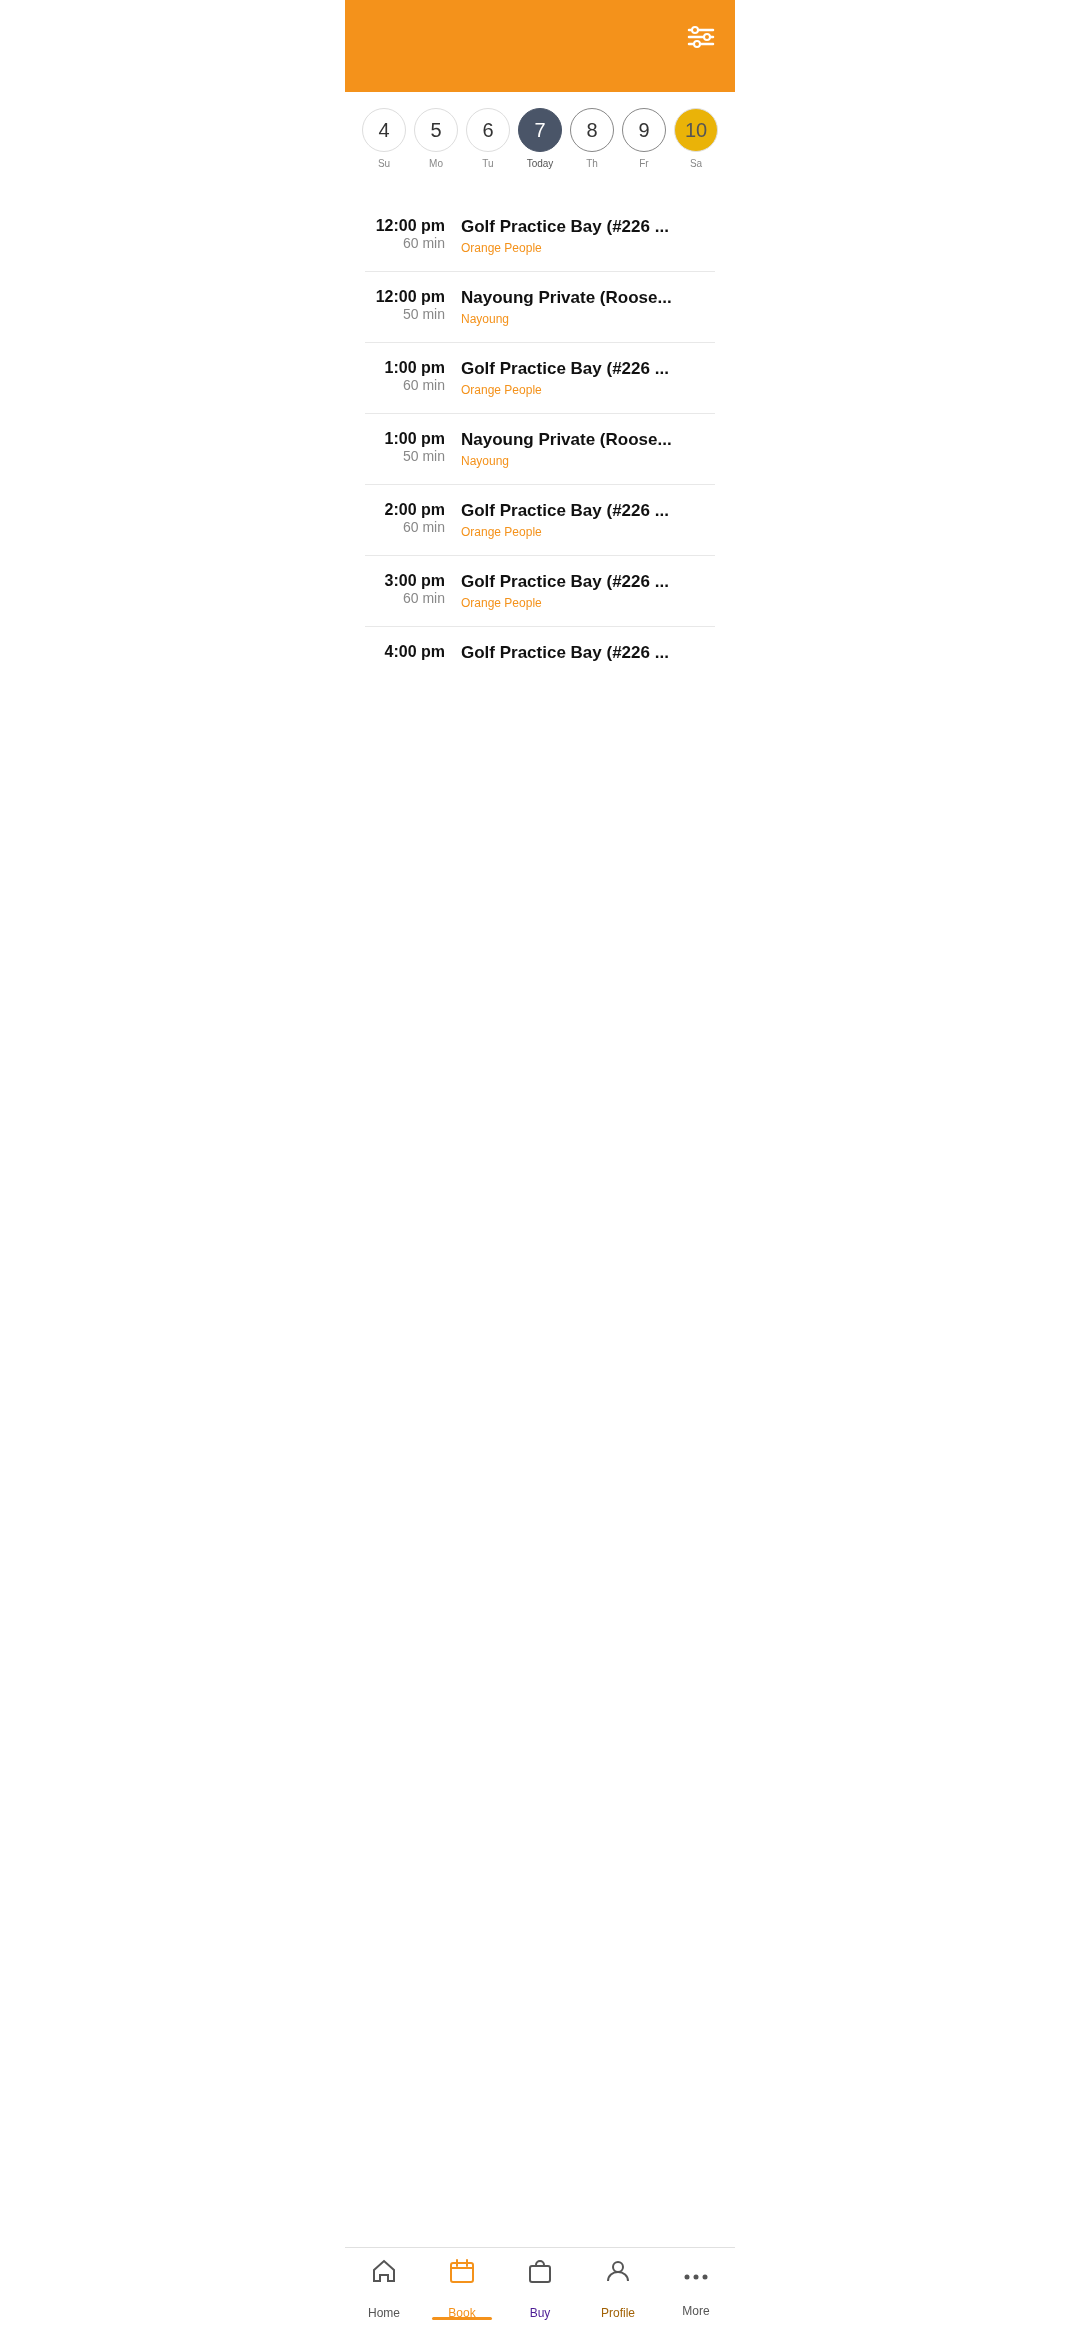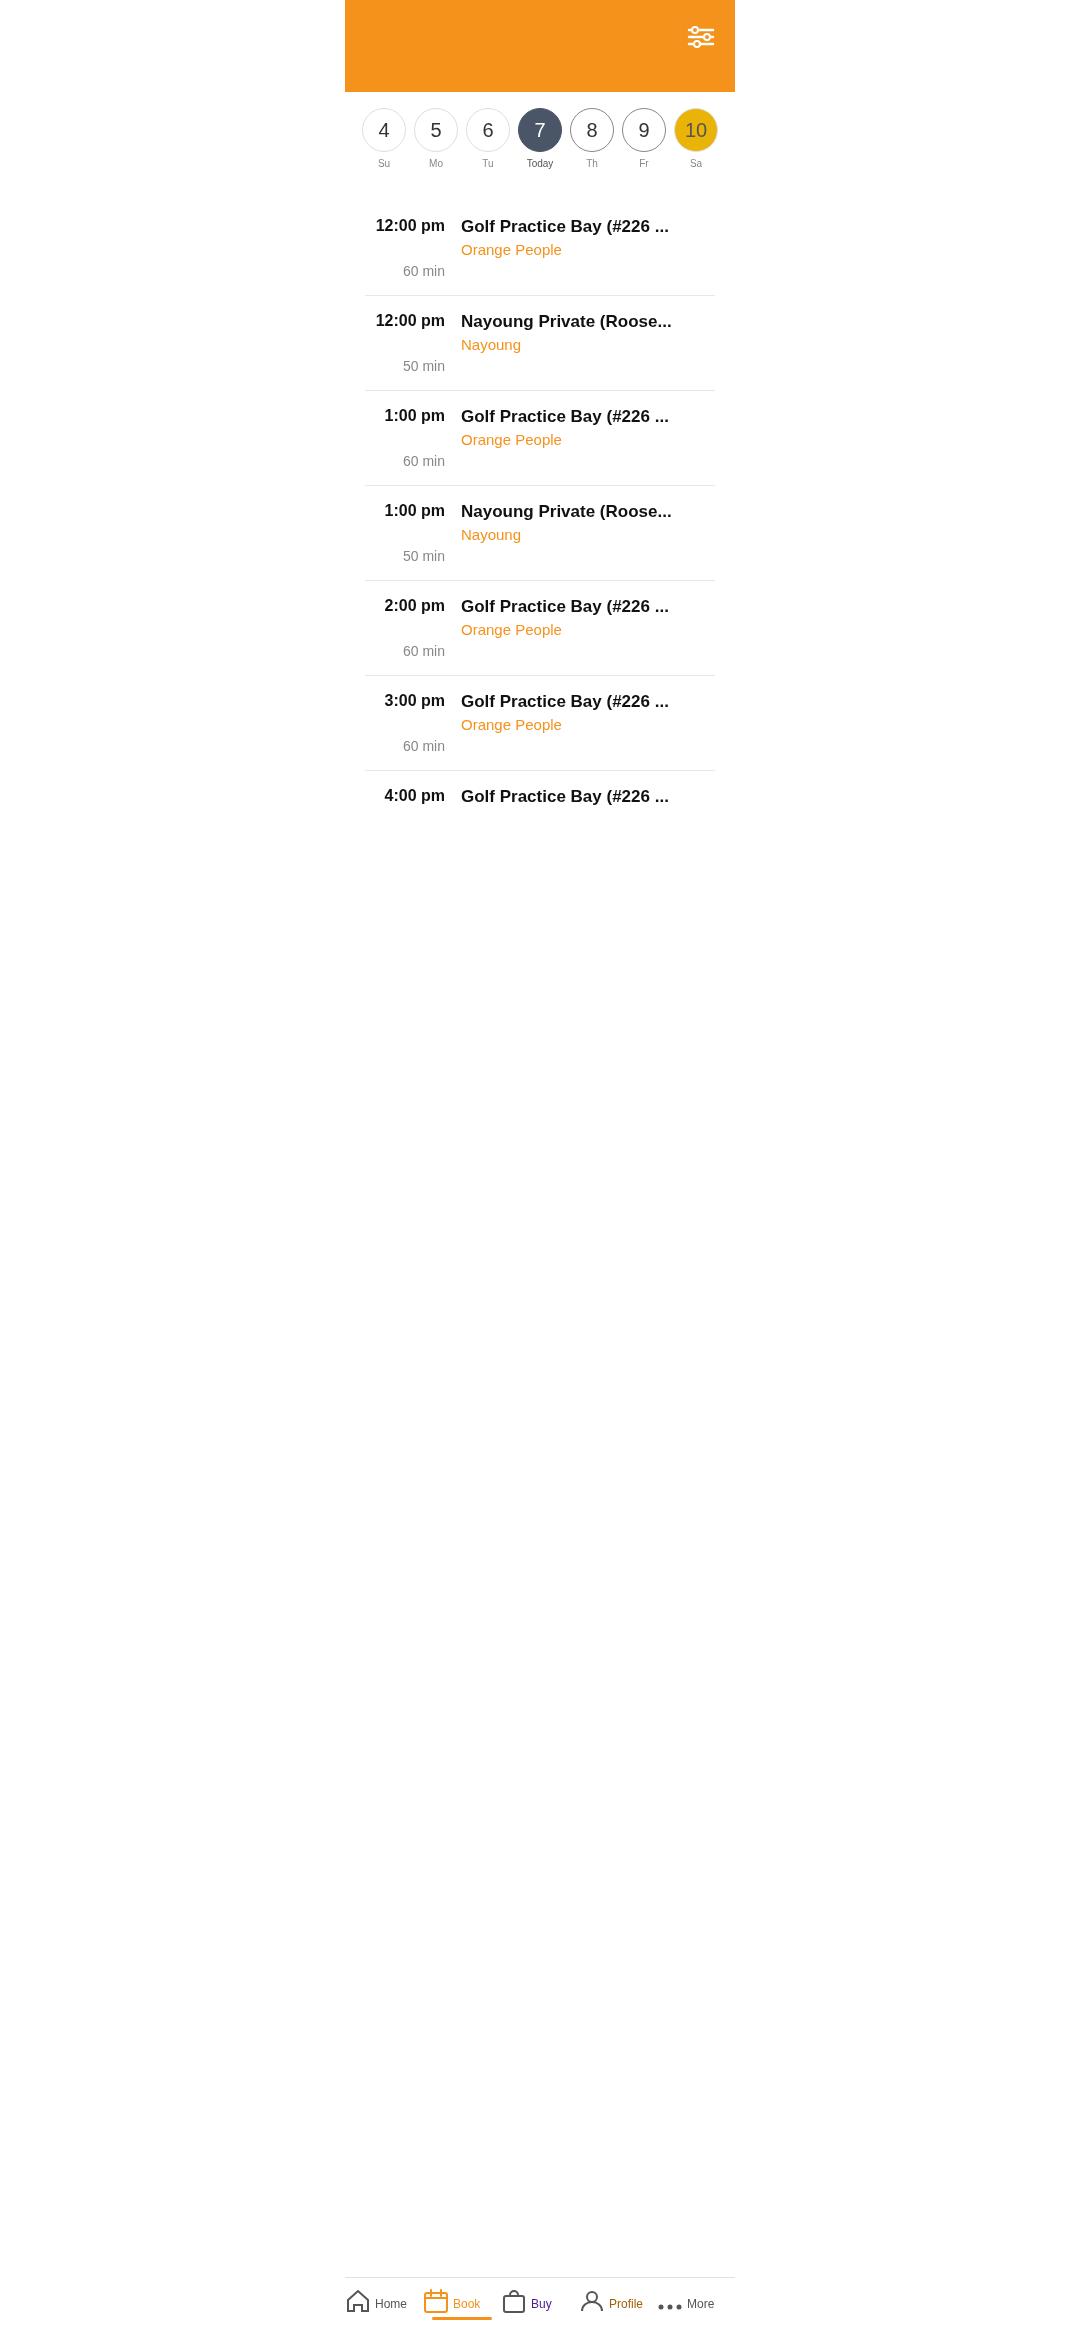--- a/index.html
+++ b/index.html
@@ -144,21 +144,20 @@
       cursor: pointer;
     }
     .schedule-item:last-child {
       border-bottom: none;
     }
     .time-col {
       min-width: 80px;
       display: flex;
       flex-direction: column;
       align-items: flex-end;
-      gap: 28px;
     }
     .time-main {
       font-size: 16px;
       font-weight: 600;
       color: #111;
     }
     .time-duration {
       font-size: 14px;
       color: #888;
     }
@@ -167,42 +166,43 @@
       display: flex;
       flex-direction: column;
       gap: 4px;
     }
     .item-title {
       font-size: 17px;
       font-weight: 700;
       color: #111;
     }
     .item-subtitle {
-      font-size: 15px;
+      font-size: 12px;
       color: #F4921B;
     }
 
     
     .bottom-nav {
       position: fixed;
       bottom: 0;
       left: 50%;
       transform: translateX(-50%);
       width: 390px;
       background: #fff;
       border-top: 1px solid #e0e0e0;
       display: flex;
       justify-content: space-around;
       align-items: center;
       padding: 10px 0 20px;
     }
     .nav-item {
       display: flex;
-      align-items: center;
-      gap: 4px;
+      flex-direction: column;
+      align-items: center;
+      gap: 16px;
       cursor: pointer;
       flex: 1;
     }
     .nav-icon {
       font-size: 24px;
       color: #555;
     }
     .nav-icon.active-nav {
       color: #F4921B;
     }

